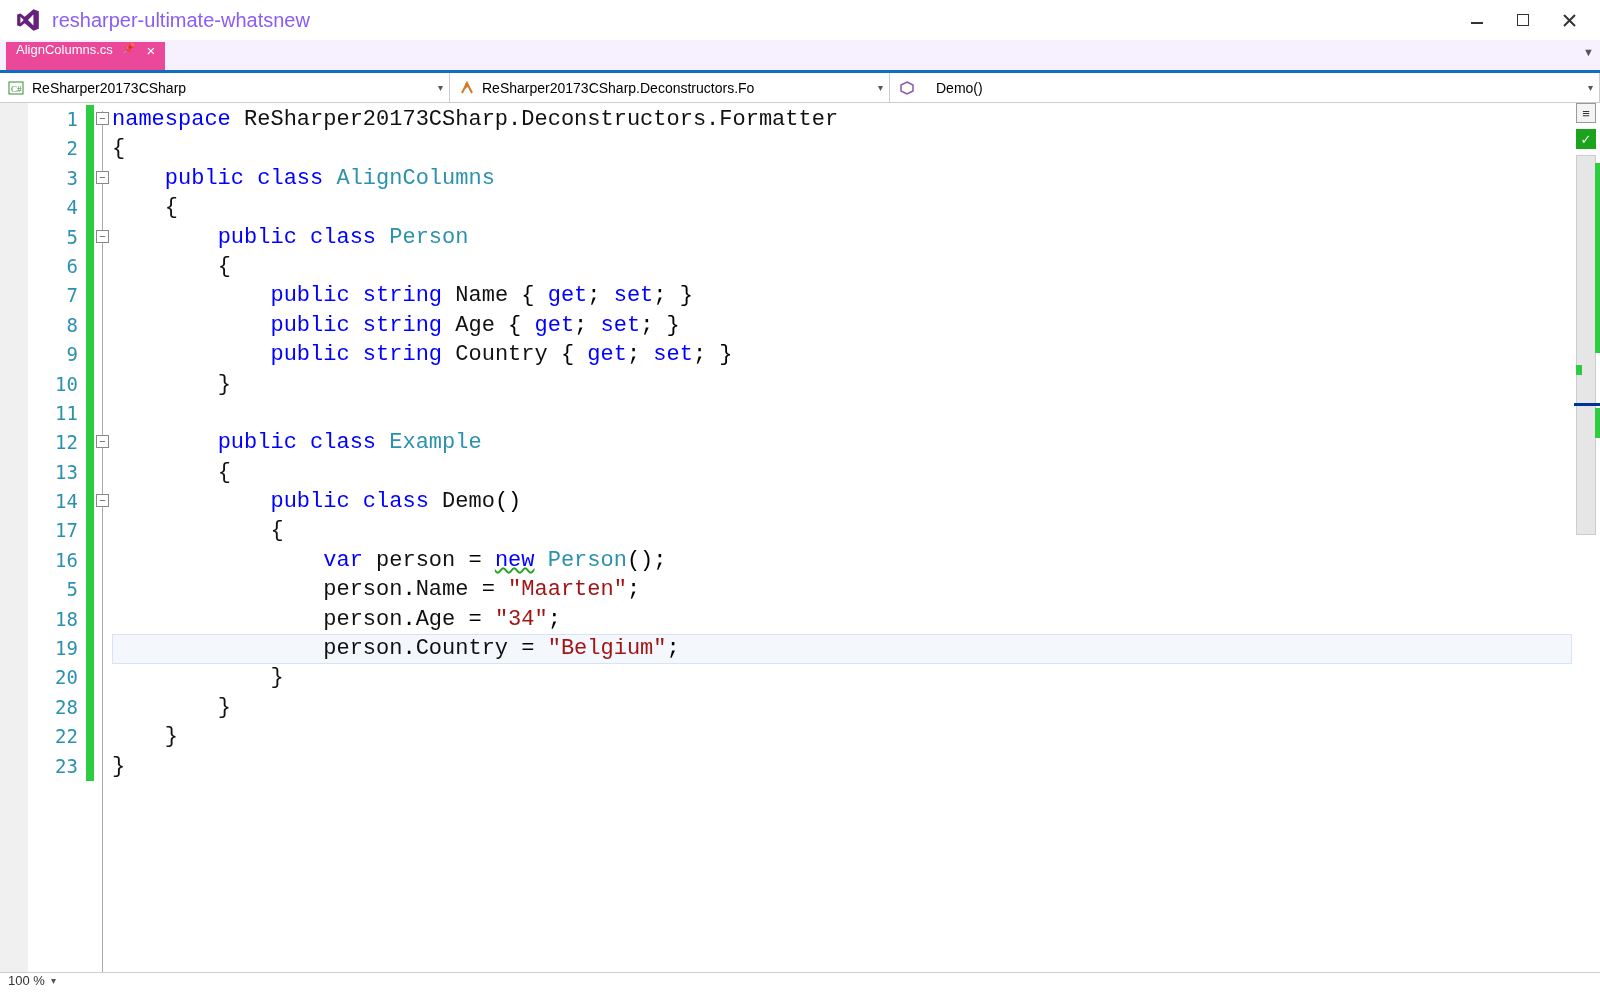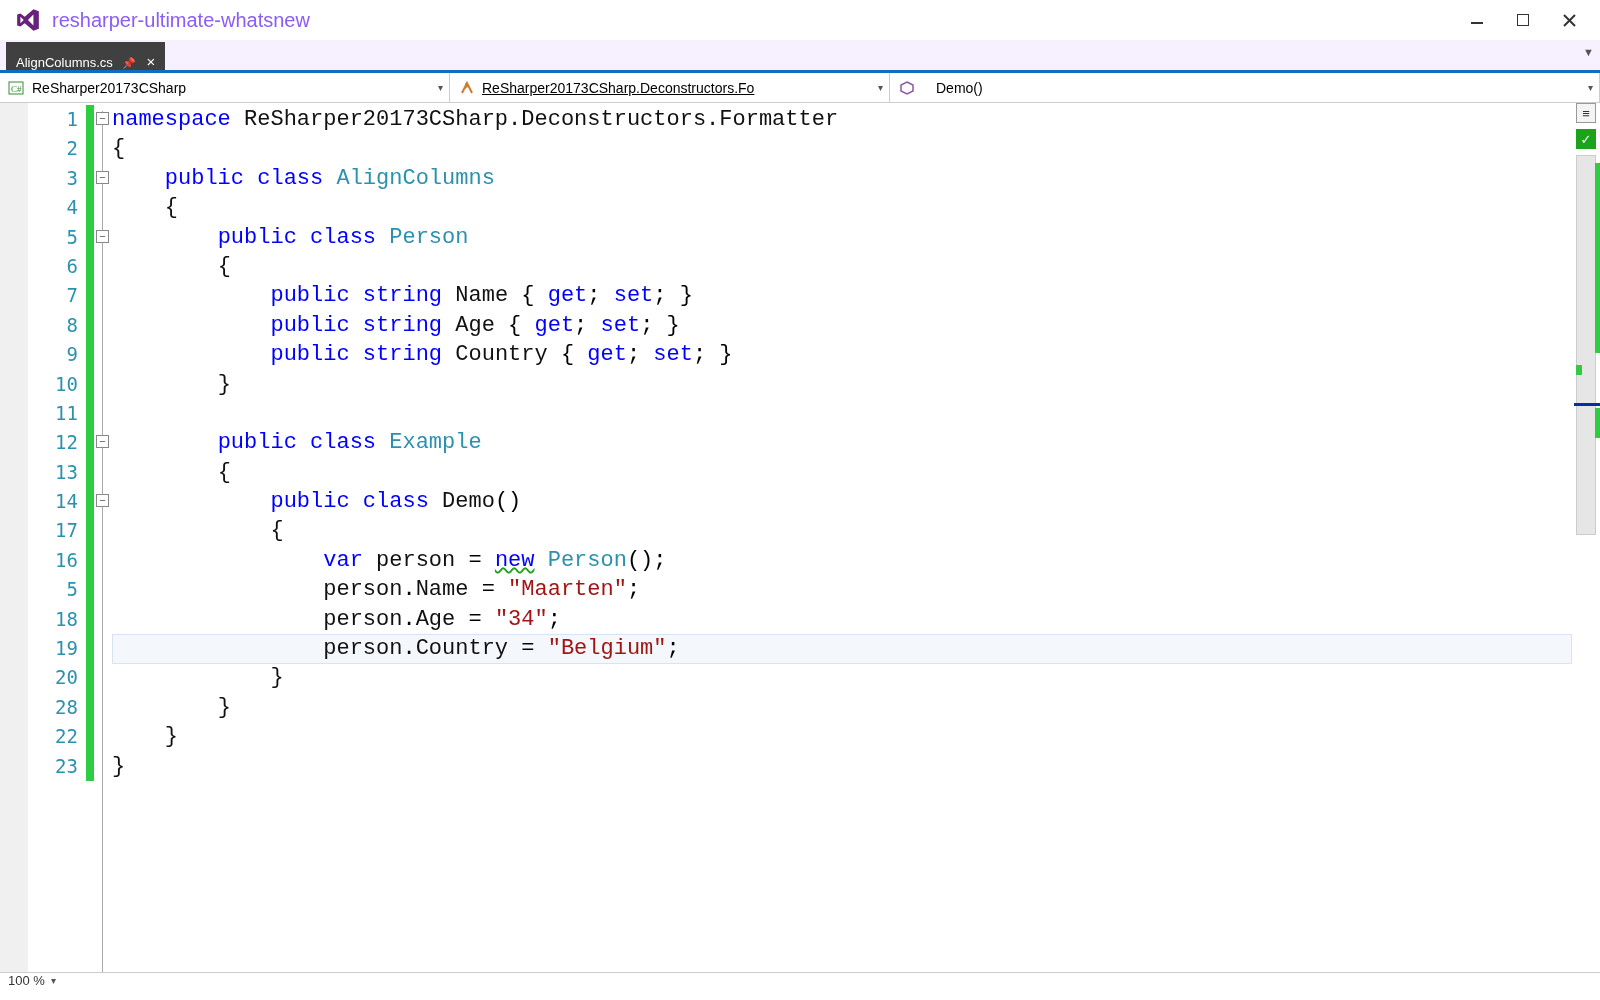--- a/index.html
+++ b/index.html
@@ -5,32 +5,32 @@
 * { margin: 0; padding: 0; box-sizing: border-box; }
 body { font-family: "Segoe UI", Arial, sans-serif; font-size: 13px; background: #fff; width: 1600px; height: 1000px; overflow: hidden; }
 
 .titlebar { height: 40px; display: flex; align-items: center; padding: 0 8px; background: #fff; }
 .titlebar .logo { width: 28px; height: 28px; margin: 0 10px 0 6px; display: flex; align-items: center; justify-content: center; }
 .titlebar .title { color: #8b5cf6; font-size: 20px; }
 .titlebar .spacer { flex: 1; }
 .titlebar .win-btn { width: 46px; height: 32px; display: flex; align-items: center; justify-content: center; color: #333; font-size: 14px; }
 
 .tabbar { height: 30px; background: #f7f0ff; display: flex; align-items: flex-end; padding-left: 6px; position: relative; }
-.tab { height: 28px; background: #404040; color: #fff; display: flex; align-items: flex-end; padding: 0 10px; font-size: 13px; gap: 10px; }
+.tab { height: 28px; background: #ec4899; color: #fff; display: flex; align-items: flex-start; padding: 0 10px; font-size: 13px; gap: 10px; }
 .tab .pin { font-size: 11px; opacity: 0.9; }
 .tab .close { font-size: 15px; }
 .tabbar .tab-extra { position: absolute; right: 6px; top: 6px; color: #555; font-size: 11px; }
 
 .blue-strip { height: 3px; background: #0f6ebe; }
 
 .navbar { height: 30px; display: flex; align-items: stretch; border-bottom: 1px solid #ccc; }
 .navbar .crumb { display: flex; align-items: center; padding: 0 8px; border-right: 1px solid #ccc; font-size: 14px; gap: 6px; position: relative; }
 .navbar .crumb .drop { position: absolute; right: 6px; color: #555; font-size: 10px; }
 .navbar .crumb1 { width: 450px; }
-.navbar .crumb2 { width: 440px; text-decoration: underline; }
+.navbar .crumb2 { width: 440px; }
 .navbar .crumb3 { flex: 1; gap: 20px; }
 .crumb-icon { width: 18px; height: 16px; display: inline-flex; align-items: center; justify-content: center; }
 
 .editor-area { display: flex; height: calc(1000px - 40px - 30px - 3px - 30px - 28px); position: relative; }
 .left-gutter { width: 28px; background: #f0f0f0; }
 .line-numbers { width: 58px; text-align: right; padding-top: 2px; background: #fff; }
 .line-numbers div { height: 29.4px; line-height: 29.4px; color: #2b91af; font-family: Consolas, monospace; font-size: 19px; padding-right: 8px; }
 .marker-col { width: 8px; padding-top: 2px; }
 .marker-col div { height: 29.4px; background: #2ecc40; }
 .fold-col { width: 18px; padding-top: 2px; position: relative; }

